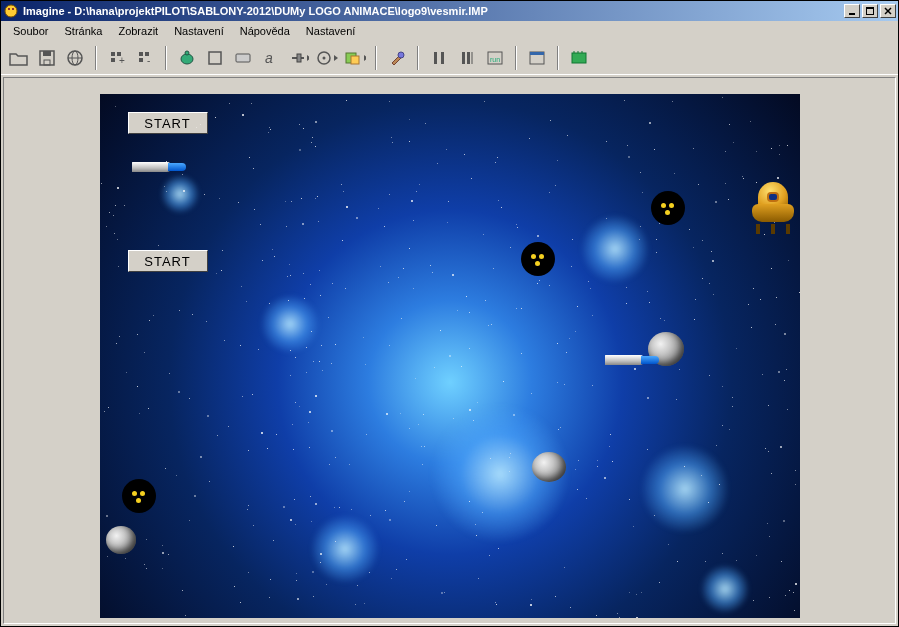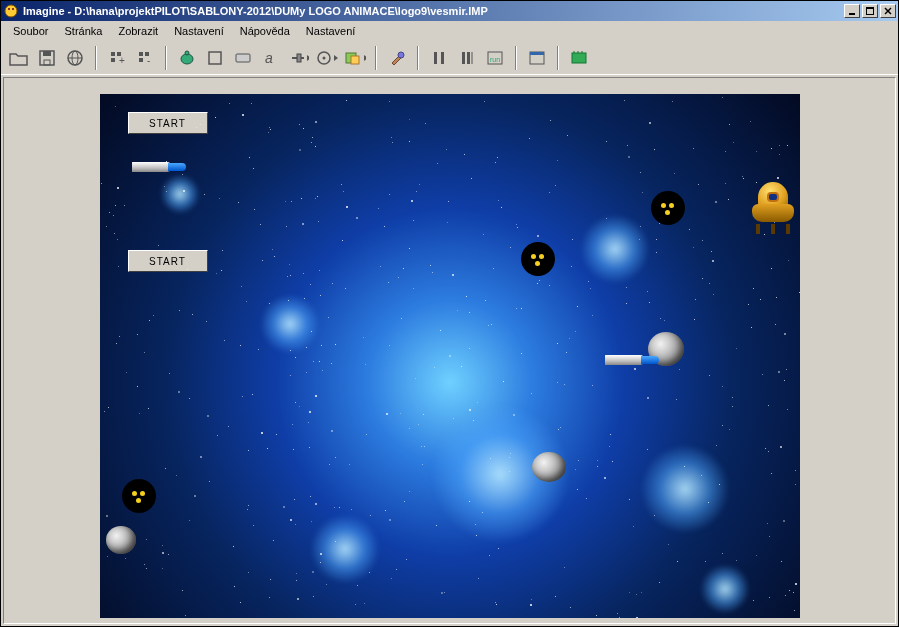--- a/index.html
+++ b/index.html
@@ -118,21 +118,21 @@
     filter: blur(2px);
   }
   .ui-btn {
     position:absolute;
     width: 80px; height: 22px;
     background: #d4d0c8;
     border: 1px solid #fff;
     border-right-color:#404040;
     border-bottom-color:#404040;
     font-family: Tahoma, Arial, sans-serif;
-    font-size: 10px;
+    font-size: 13px;
     letter-spacing:1px;
     display:flex; align-items:center; justify-content:center;
     color:#000;
   }
   .blob {
     position:absolute;
     width:34px; height:34px;
     background:#000;
     border-radius:50%;
   }

